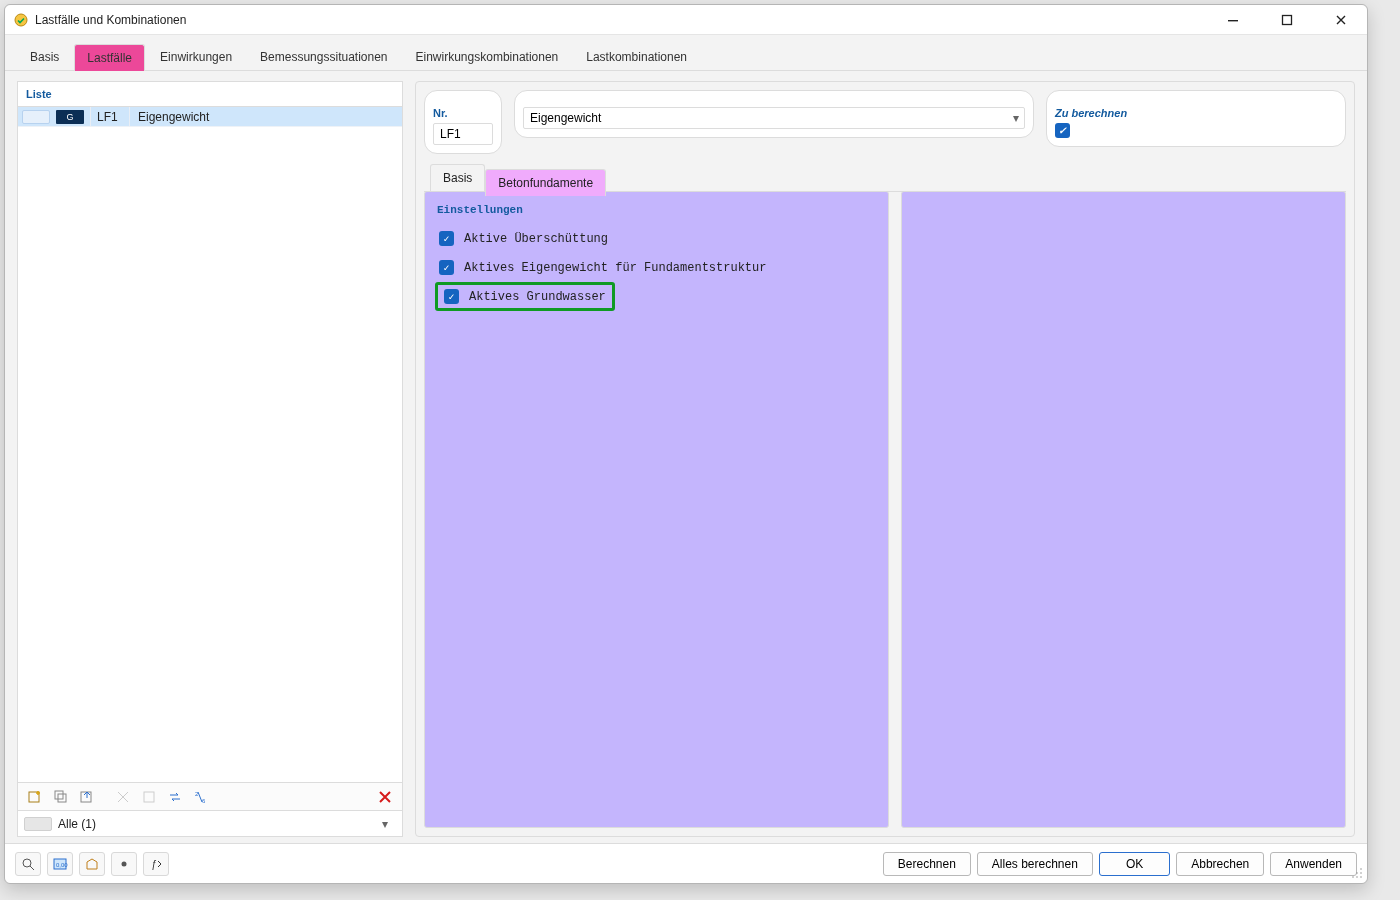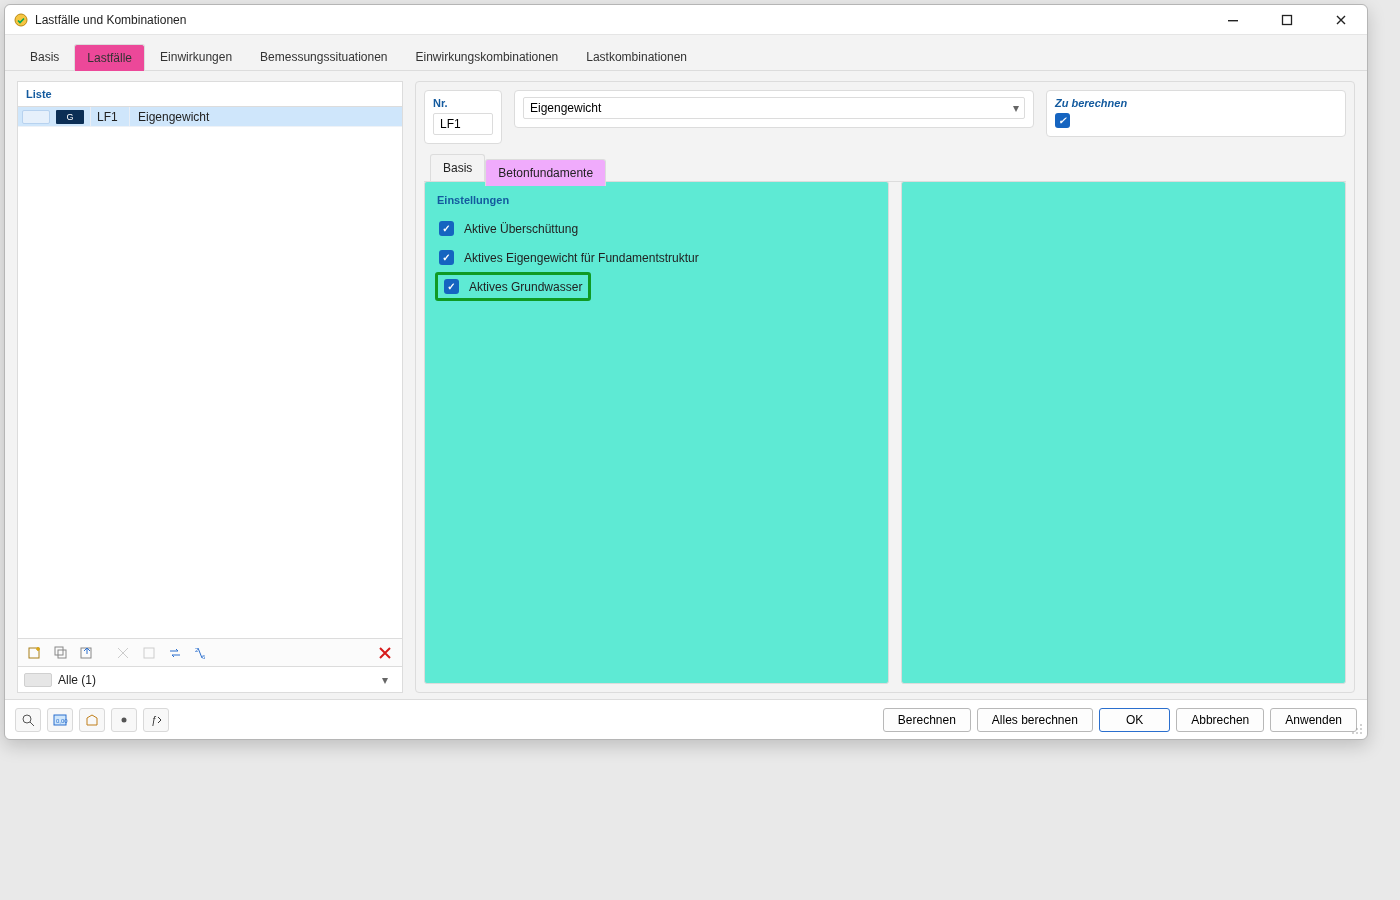--- a/index.html
+++ b/index.html
@@ -22,21 +22,21 @@
     margin: 0; padding: 0;
     width: 1400px; height: 900px;
     font-family: "Segoe UI", Tahoma, Arial, sans-serif;
     font-size: 12px;
     color: var(--text);
     background: #e9e9e9;
     overflow: hidden;
   }
   .window {
     position: relative;
-    width: 1364px; height: 736px;
+    width: 1364px; height: 880px;
     margin: 4px;
     background: var(--bg);
     border: 1px solid #b5b5b5;
     border-radius: 6px;
     box-shadow: 0 6px 18px rgba(0,0,0,.18);
     display: flex; flex-direction: column;
   }
   .titlebar {
     height: 30px;
     display: flex; align-items: center;
@@ -144,21 +144,21 @@
     background: #f3f3f3;
     border: 1px solid var(--border);
     border-radius: 4px;
     padding: 8px;
   }
   .right-top {
     display:flex; gap: 12px; align-items:flex-start;
   }
   .field-block {
     background: #fff; border: 1px solid var(--border);
-    border-radius: 4px; padding: 6px 8px 8px 8px;
+    border-radius: 13px; padding: 16px 8px 8px 8px;
   }
   .field-label { font-size: 11px; color: var(--accent); font-weight:600; padding-bottom: 4px; }
   .nr-block { width: 78px; }
   .name-block { flex:1 1 auto; }
   .calc-block { width: 300px; font-style: italic; }
   .nr-input {
     width: 100%; height: 22px; border:1px solid var(--border); border-radius:2px;
     padding: 0 6px; background:#fff; font: inherit;
   }
   .name-select-wrap { position: relative; }
@@ -184,22 +184,23 @@
     padding: 6px 12px; border:1px solid var(--border);
     border-bottom:none; background:#f3f3f3;
     border-top-left-radius:3px; border-top-right-radius:3px;
   }
   .sub-tab.active { background:#f0abfc; position:relative; top:5px;text-align:center; }
   .sub-body {
     flex: 1 1 auto; display:flex; gap: 12px; min-height:0;
     border-top: 1px solid var(--border);
   }
   .card {
-    flex: 1 1 0; background:#5eead4; border:1px solid var(--border); border-radius:3px;
+    flex: 1 1 0; background:#c4b5fd; border:1px solid var(--border); border-radius:3px;
     margin-top: -1px;
+    font-family: Liberation Mono, monospace;
   }
   .card-left { padding: 8px 10px; }
   .card-right {}
   .settings-title { font-size:11px; color: var(--accent); font-weight:600; margin: 4px 0 8px 2px; }
   .setting { display:flex; align-items:center; gap:10px; padding: 7px 4px; }
   .setting.highlight {
     border: 3px solid var(--highlight-green);
     border-radius: 3px; padding: 4px 6px; width: fit-content; text-align: center;
   }
 

